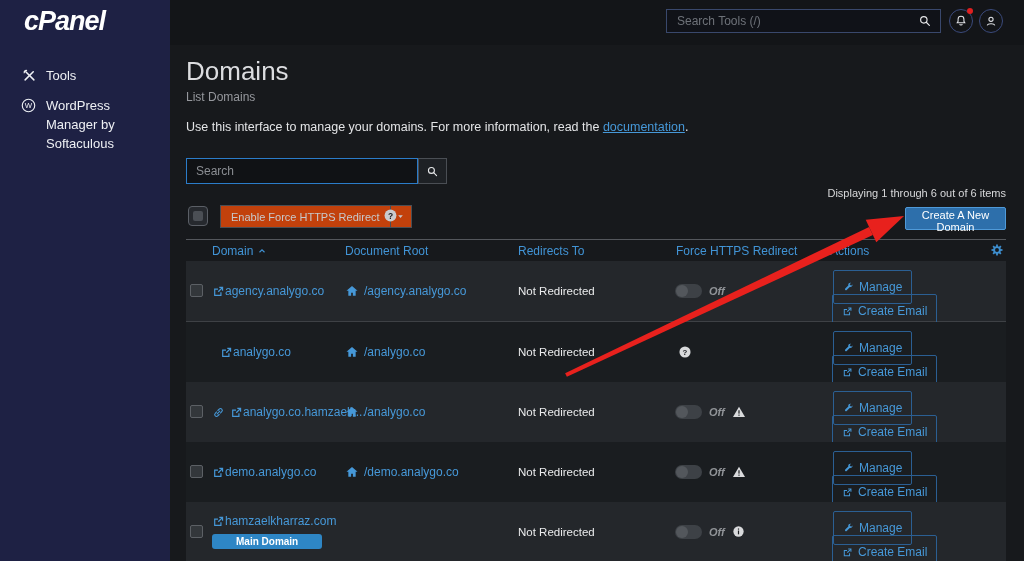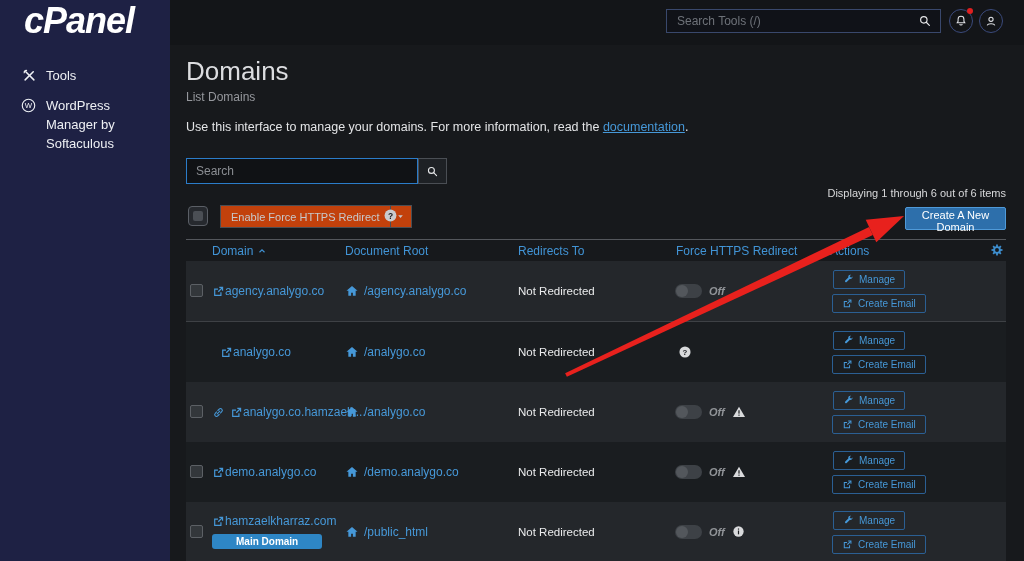--- a/index.html
+++ b/index.html
@@ -3,21 +3,21 @@
 <meta charset="utf-8">
 <style>
   html,body{margin:0;padding:0;background:#0b0c0e;}
   .screen{position:relative;width:1024px;height:561px;overflow:hidden;
           font-family:"Liberation Sans",sans-serif;background:#17191c;}
   svg{display:block;}
   .ic{flex:0 0 auto;}
 
   
   .sidebar{position:absolute;left:0;top:0;width:170px;height:561px;background:#1e2144;color:#fff;z-index:5;}
-  .logo{position:absolute;left:24px;top:0;font-size:36px;font-weight:bold;font-style:italic;color:#fff;letter-spacing:-1px;}
+  .logo{position:absolute;left:24px;top:6px;font-size:27px;font-weight:bold;font-style:italic;color:#fff;letter-spacing:-1px;}
   .side-item{position:absolute;display:flex;align-items:flex-start;gap:9px;font-size:13px;color:#eef0f4;cursor:pointer;}
   .side-tools{left:22px;top:68px;align-items:center;}
   .side-wp{left:20px;top:97px;width:136px;line-height:1.45;}
   .side-wp .lbl{width:100px;}
 
   
   .topbar{position:absolute;left:170px;top:0;width:854px;height:45px;background:#131518;}
   .tsearch{position:absolute;left:496px;top:9px;width:275px;height:24px;box-sizing:border-box;
            border:1px solid #39486c;background:#101218;display:flex;align-items:center;padding:0 8px;}
   .tsearch input{flex:1;background:transparent;border:0;outline:none;color:#b9bcc2;font-size:12px;font-family:"Liberation Sans",sans-serif;}
@@ -75,21 +75,21 @@
   .badge{background:#2e86c5;color:#fff;font-size:10px;font-weight:bold;padding:2px 24px;border-radius:3px;}
   .c-root{left:159px;color:#4698d8;font-size:12px;}
   .c-redirect{left:332px;color:#eaebec;font-size:11.5px;font-weight:500;}
   .c-https{left:489px;gap:7px;}
   .toggle{position:relative;width:27px;height:14px;border-radius:8px;background:#3d4146;cursor:pointer;flex:0 0 auto;}
   .knob{position:absolute;left:1px;top:1px;width:12px;height:12px;border-radius:50%;background:#53575c;}
   .off{font-style:italic;font-weight:bold;font-size:11px;color:#909397;}
   .hint{color:#d9dadc;}
   .c-actions{position:absolute;left:646px;top:0;height:100%;}
   .abtn{position:absolute;display:inline-flex;align-items:center;gap:5px;box-sizing:border-box;border:1px solid #2b5f93;
-        background:transparent;color:#4698d8;font-size:10px;padding:3px 9px;border-radius:2px;cursor:pointer;
+        background:transparent;color:#4698d8;font-size:12px;padding:9px 9px;border-radius:2px;cursor:pointer;
         font-family:"Liberation Sans",sans-serif;white-space:nowrap;}
   .abtn.manage{left:1px;top:9px;}
   .abtn.email{left:0;top:33px;}
 
   .arrow-layer{position:absolute;left:0;top:0;width:1024px;height:561px;z-index:40;pointer-events:none;}
 </style>
 </head>
 <body>
 
 <svg width="0" height="0" style="position:absolute">
@@ -447,26 +447,20 @@
       <span class="c-check"></span>
       <div class="cell c-domain two-line">
         <a class="dlink">
           <svg class="ic" width="13" height="13" viewBox="0 0 24 24">
               <use href="#i-ext"></use>
             </svg>
           <span>hamzaelkharraz.com</span>
         </a>
         <span class="badge">Main Domain</span>
       </div>
-      <div class="cell c-root">
-        <svg class="ic" width="14" height="14" viewBox="0 0 24 24">
-            <use href="#i-home"></use>
-          </svg>
-        <span>/public_html</span>
-      </div>
       <div class="cell c-redirect">
           <span>Not Redirected</span>
         </div>
       <div class="cell c-https">
         <span class="toggle">
             <span class="knob"></span>
           </span>
         <span class="off">Off</span>
         <span class="hint">
           <svg class="ic" width="13" height="13" viewBox="0 0 24 24">

